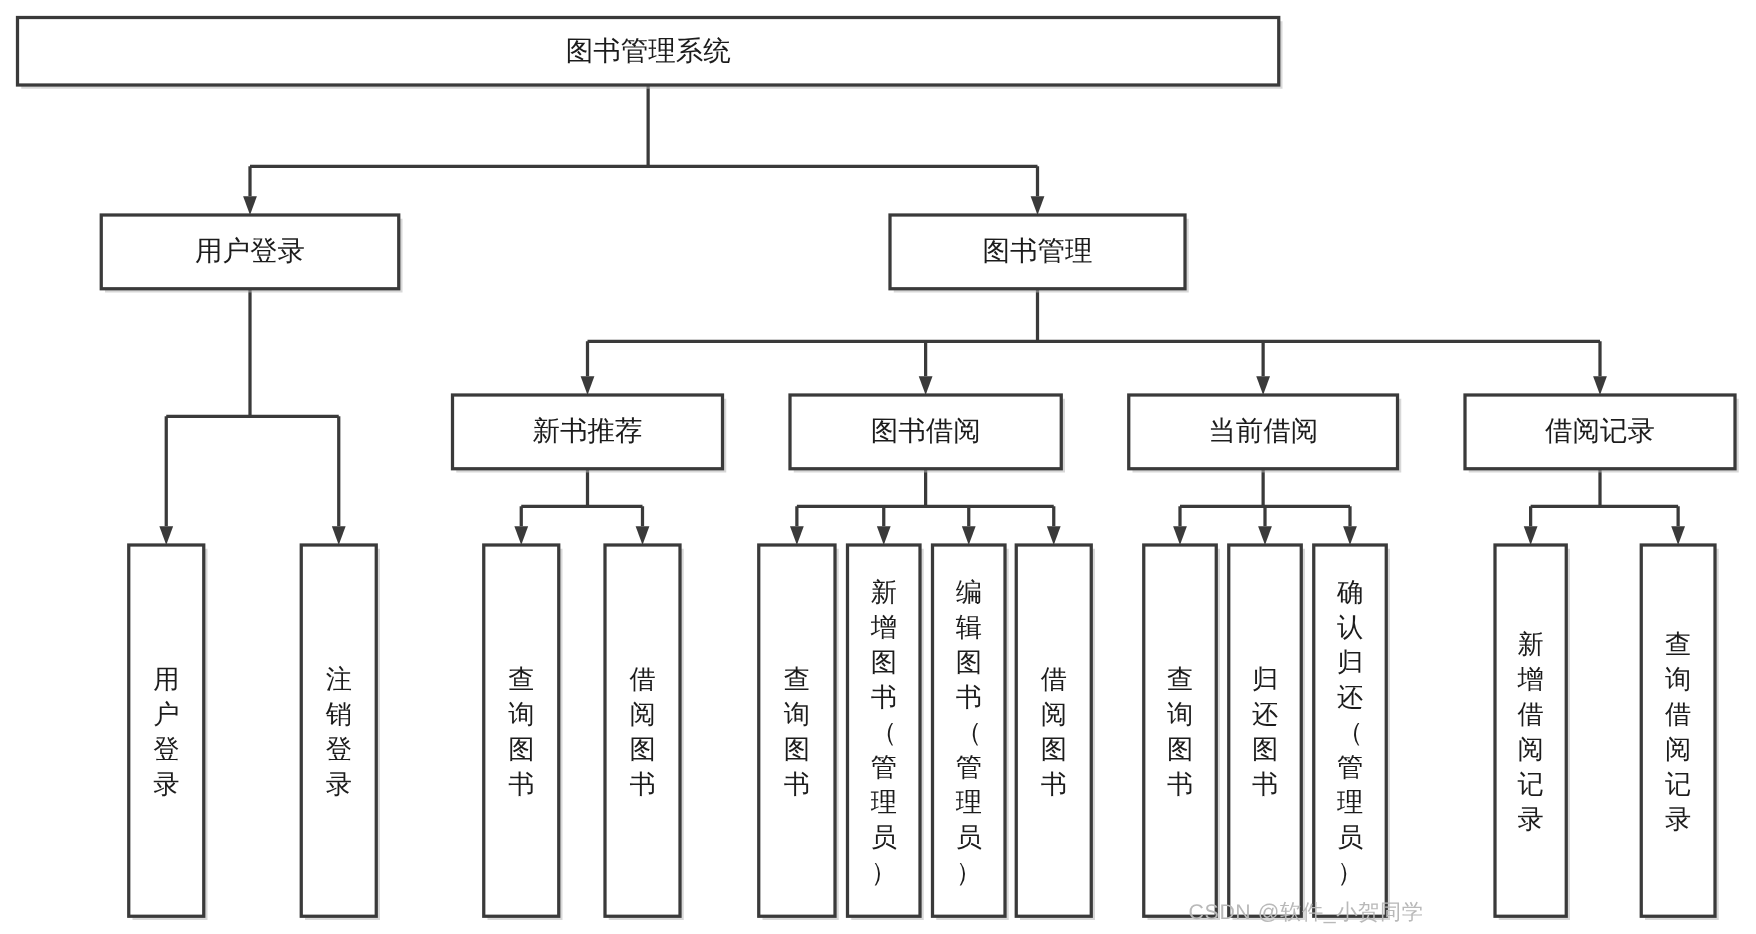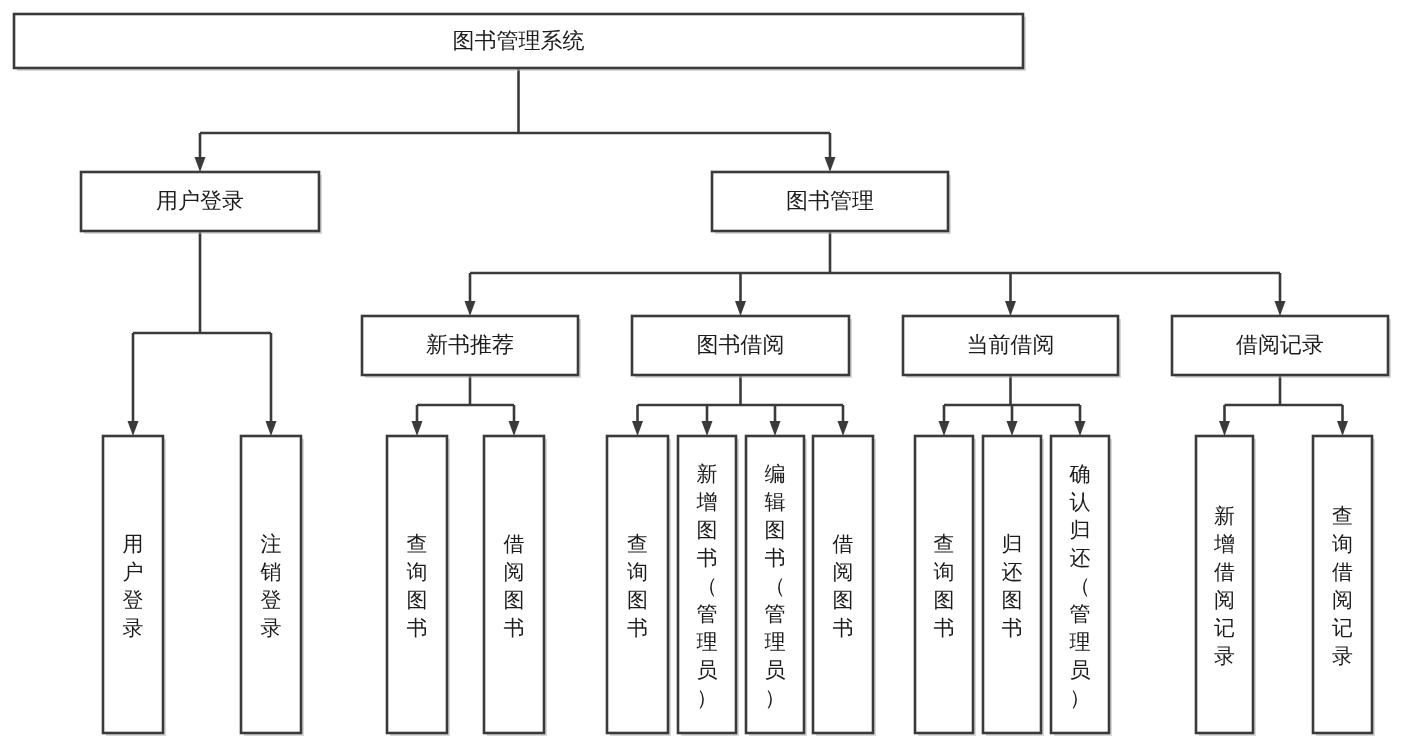--- a/index.html
+++ b/index.html
@@ -227,13 +227,14 @@
           <rect x="1196" y="436" width="57" height="297" class="node-box"></rect>
           <text x="1224.5" y="522.5" class="node-label-v"><tspan x="1224.5" dy="0">新</tspan><tspan x="1224.5" dy="28">增</tspan><tspan x="1224.5" dy="28">借</tspan><tspan x="1224.5" dy="28">阅</tspan><tspan x="1224.5" dy="28">记</tspan><tspan x="1224.5" dy="28">录</tspan></text>
         </g>
         <g>
           <rect x="1316" y="439" width="59" height="297" class="node-shadow"></rect>
           <rect x="1313" y="436" width="59" height="297" class="node-box"></rect>
           <text x="1342.5" y="522.5" class="node-label-v"><tspan x="1342.5" dy="0">查</tspan><tspan x="1342.5" dy="28">询</tspan><tspan x="1342.5" dy="28">借</tspan><tspan x="1342.5" dy="28">阅</tspan><tspan x="1342.5" dy="28">记</tspan><tspan x="1342.5" dy="28">录</tspan></text>
         </g>
       </g>
   </svg>
+  <div class="watermark">CSDN @软件_小贺同学</div>
 </div>
 
 </body></html>

